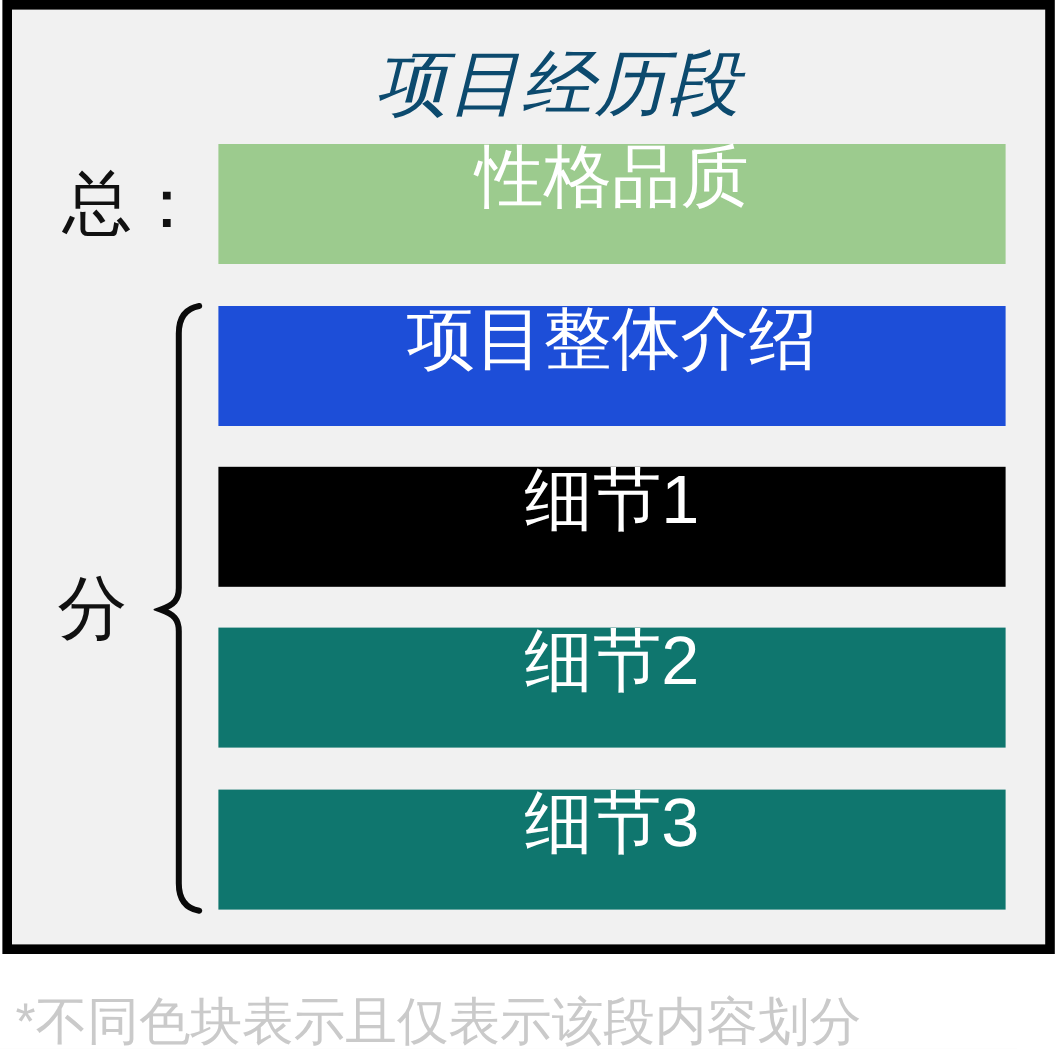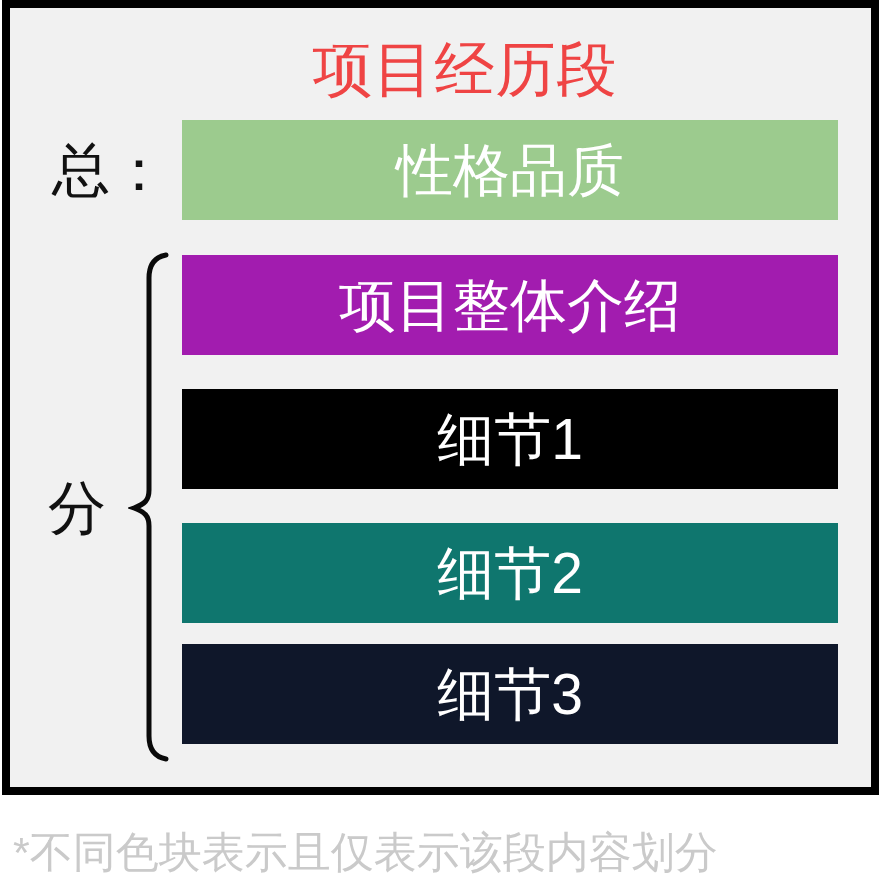--- a/index.html
+++ b/index.html
@@ -36,21 +36,21 @@
     line-height: 1;
     letter-spacing: 1px;
     white-space: nowrap;
   }
   .bar {
     position: absolute;
     left: 182px;
     width: 656px;
     height: 100px;
     display: flex;
-    align-items: center;
+    align-items: flex-start;
     justify-content: center;
   }
   .bar-label {
     color: #FFFFFF;
     font-size: 57px;
     line-height: 1;
     white-space: nowrap;
   }
   .side-label {
     position: absolute;
@@ -78,49 +78,49 @@
     font-size: 43px;
     line-height: 1.12;
     white-space: nowrap;
   }
 </style>
 </head>
 <body>
 
 <div class="frame" style="background-color: rgb(241, 241, 241); border-color: rgb(0, 0, 0);"></div>
 
-<div class="title" style="color: #ef4444;">项目经历段</div>
+<div class="title" style="color: #0c4a6e; font-style: italic;">项目经历段</div>
 
 <div class="side-label summary-label">总：</div>
 
 <div class="side-label detail-label">分</div>
 
 <svg class="brace" viewBox="0 0 44 514" aria-hidden="true">
   <path d="M 38 5
            C 27 7, 21 14, 21 28
            L 21 240
            C 21 250, 17 254, 6 258
            C 17 262, 21 266, 21 276
            L 21 486
            C 21 500, 27 507, 38 509" fill="none" stroke="#0A0A0A" stroke-width="5" stroke-linecap="round"></path>
 </svg>
 
 <div class="bar" style="top: 120px; background-color: rgb(156, 203, 142);">
   <span class="bar-label" style="color: rgb(255, 255, 255);">性格品质</span>
 </div>
 
-<div class="bar" style="top: 255px; background-color: #a21caf;">
+<div class="bar" style="top: 255px; background-color: #1d4ed8;">
   <span class="bar-label" style="color: rgb(255, 255, 255);">项目整体介绍</span>
 </div>
 
 <div class="bar" style="top: 389px; background-color: #000000;">
   <span class="bar-label" style="color: rgb(255, 255, 255);">细节1</span>
 </div>
 
 <div class="bar" style="top: 523px; background-color: #0f766e;">
   <span class="bar-label" style="color: rgb(255, 255, 255);">细节2</span>
 </div>
 
-<div class="bar" style="top: 644px; background-color: #0f172a;">
+<div class="bar" style="top: 658px; background-color: #0f766e;">
   <span class="bar-label" style="color: rgb(255, 255, 255);">细节3</span>
 </div>
 
 <div class="footnote" style="color: rgb(202, 202, 202);">*不同色块表示且仅表示该段内容划分</div>
 
 </body></html>

